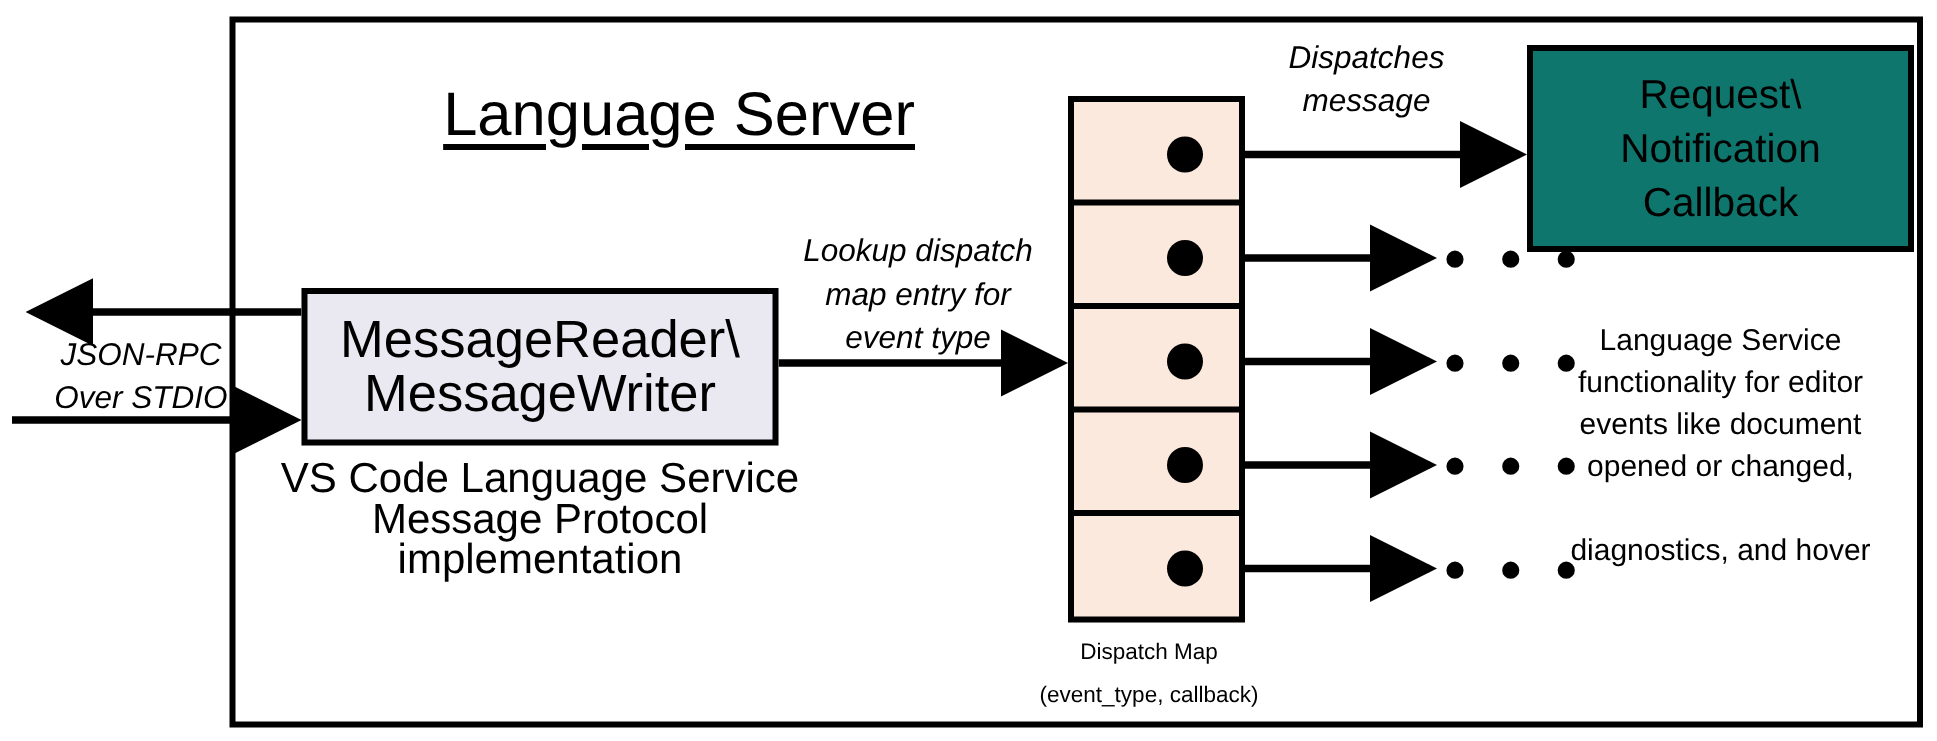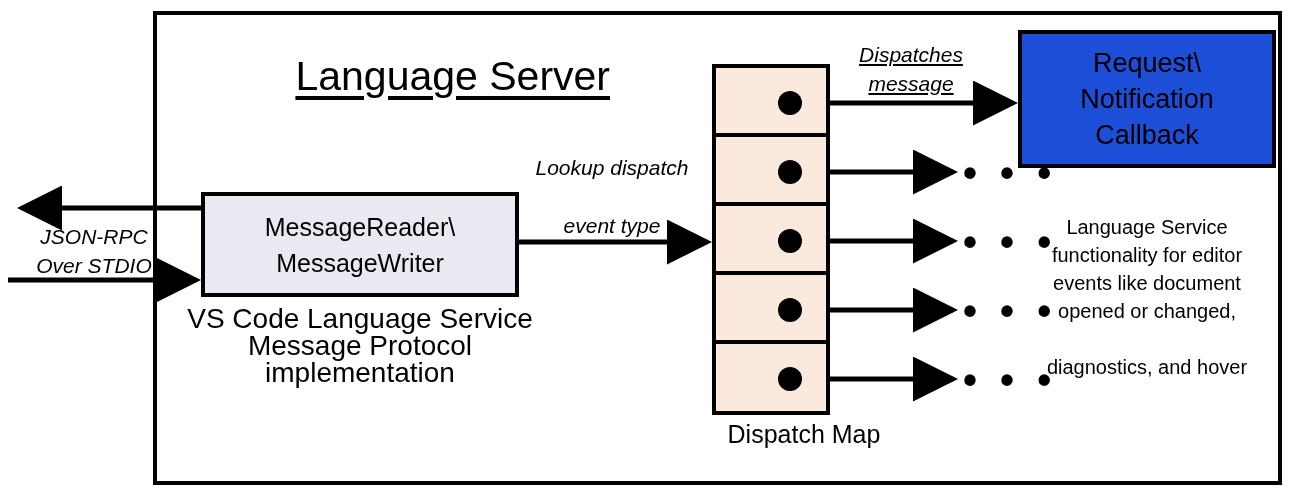--- a/index.html
+++ b/index.html
@@ -14,48 +14,48 @@
 
   .title{position:absolute;left:230px;top:52px;width:380px;
          font-size:41px;line-height:48px;text-align:right;
          text-decoration:underline;text-underline-offset:6px;
          white-space:nowrap;}
 
   
   .msgbox{position:absolute;left:201px;top:192px;width:318px;height:105px;
           background:#EAE8F0;border:4px solid #000;box-sizing:border-box;
           display:flex;align-items:center;justify-content:center;}
-  .msgbox .lbl{font-size:25px;line-height:36px;text-align:center;}
+  .msgbox .lbl{font-size:35px;line-height:36px;text-align:center;}
   .msgcap{position:absolute;left:185px;top:305px;width:350px;
           font-size:28px;line-height:27px;text-align:center;}
 
   
   .cbbox{position:absolute;left:1018px;top:30px;width:258px;height:138px;
-         background:#1d4ed8;border:4px solid #000;box-sizing:border-box;
+         background:#0f766e;border:4px solid #000;box-sizing:border-box;
          display:flex;align-items:center;justify-content:center;}
   .cbbox .lbl{font-size:27px;line-height:36px;text-align:center;}
   .cbcap{position:absolute;left:1006px;top:185px;width:282px;
          font-size:20px;line-height:28px;text-align:center;}
 
   
   .dmap{position:absolute;left:712px;top:64px;width:118px;height:351px;
         border:4px solid #000;box-sizing:border-box;background:#FBE9DD;}
   .drow{position:absolute;left:0;width:110px;height:69px;
         border-bottom:4px solid #000;box-sizing:border-box;}
   .drow.last{border-bottom:none;}
   .dot{position:absolute;width:24px;height:24px;border-radius:50%;
        background:#000;left:62px;}
-  .dmapcap{position:absolute;left:674px;top:420px;width:260px;
-           font-size:25px;line-height:29px;text-align:center;}
+  .dmapcap{position:absolute;left:636px;top:420px;width:260px;
+           font-size:15px;line-height:29px;text-align:center;}
 
   
   .ital{position:absolute;font-style:italic;font-size:21px;line-height:29px;
         text-align:center;}
   .lk{left:512px;top:153px;width:200px;font-style:italic;}
-  .dm{left:826px;top:40px;width:170px;text-decoration:underline;}
+  .dm{left:826px;top:24px;width:170px;}
   .jr{left:24px;top:222px;width:140px;}
 
   
   svg.wires{position:absolute;left:0;top:0;width:1291px;height:494px;
             pointer-events:none;}
 
   .dots3{position:absolute;font-size:40px;line-height:20px;letter-spacing:6px;
          font-weight:700;color:#000;}
 </style>
 </head>
@@ -118,21 +118,21 @@
     <span>Message Protocol implementation</span>
   </div>
 
   <div class="ital jr">
     <span>JSON-RPC</span><br>
     <span>Over STDIO</span>
   </div>
 
   <div class="ital lk">
     <span>Lookup dispatch</span><br>
-    <br>
+    <span>map entry for</span><br>
     <span>event type</span>
   </div>
 
   <div class="ital dm">
     <span>Dispatches</span><br>
     <span>message</span>
   </div>
 
   <div class="dmap">
     <div class="drow" style="top:0px">
@@ -146,20 +146,21 @@
       </div>
     <div class="drow" style="top:207px">
         <span class="dot" style="top:23px"></span>
       </div>
     <div class="drow last" style="top:276px">
         <span class="dot" style="top:23px"></span>
       </div>
   </div>
   <div class="dmapcap">
     <span>Dispatch Map</span><br>
+    <span>(event_type, callback)</span>
   </div>
 
   <div class="dots3" style="left:963px;top:163px">• • •</div>
   <div class="dots3" style="left:963px;top:232px">• • •</div>
   <div class="dots3" style="left:963px;top:301px">• • •</div>
   <div class="dots3" style="left:963px;top:370px">• • •</div>
 
   <div class="cbbox">
     <div class="lbl">
       <span>Request\</span><br>

